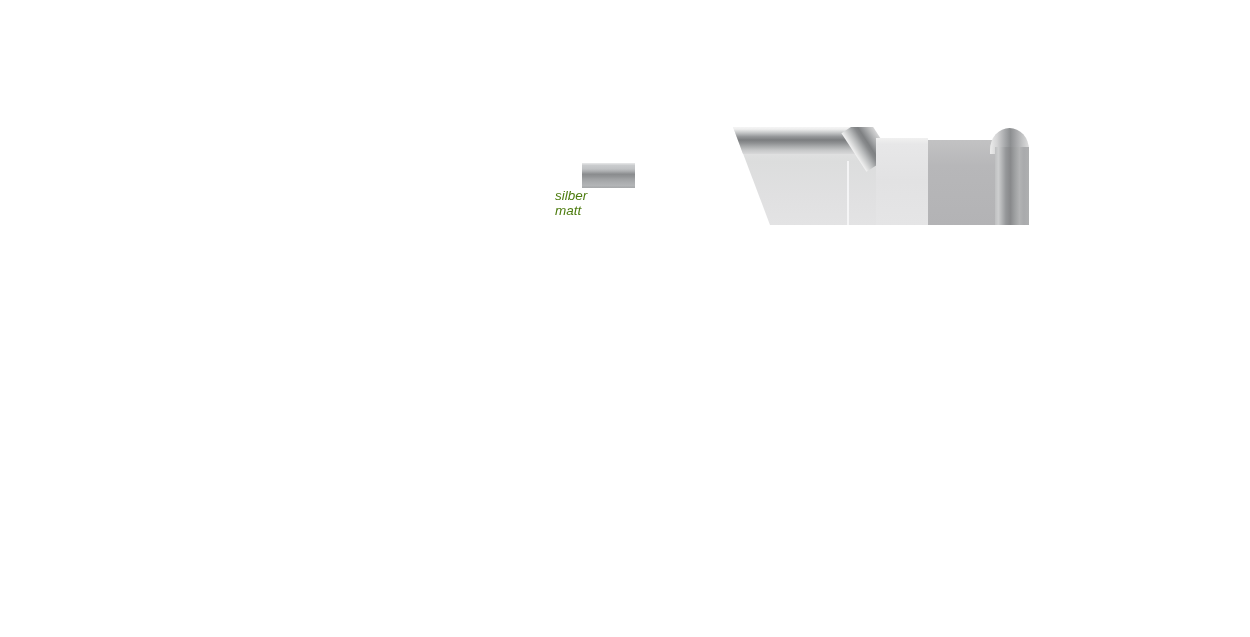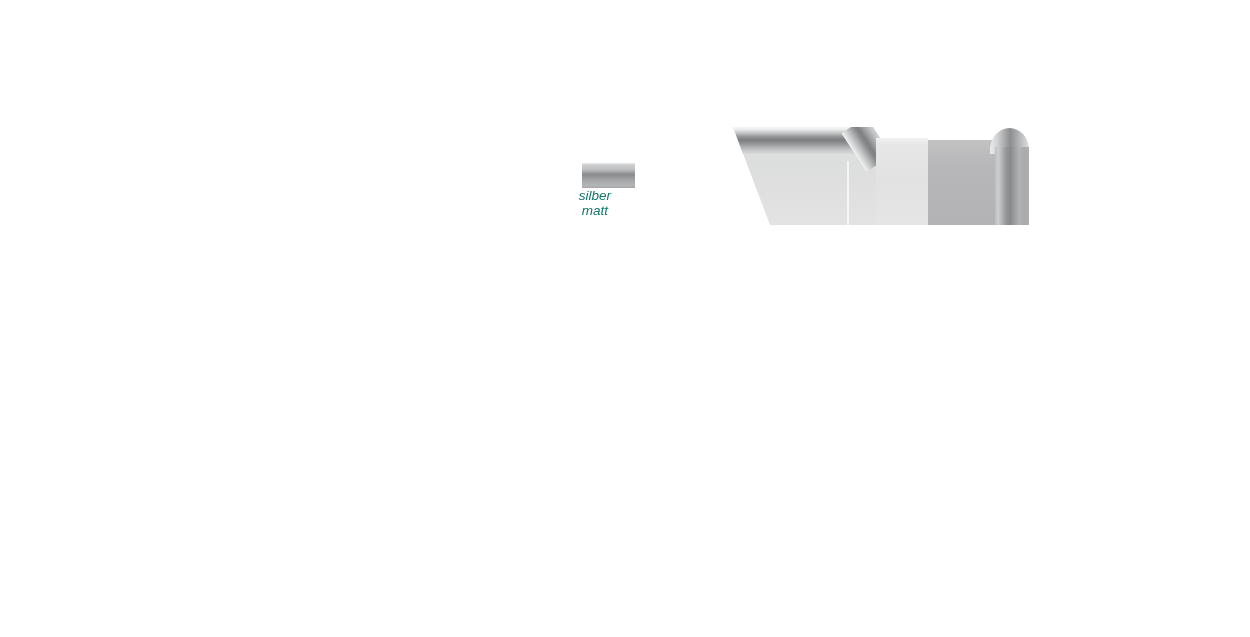--- a/index.html
+++ b/index.html
@@ -18,25 +18,25 @@
   .swatch {
     left: 582px; top: 163px; width: 53px; height: 25px;
     background: linear-gradient(180deg,
       #e8e9ea 0%, #c9cbcd 10%, #c0c2c4 24%, #a9abad 34%,
       #8a8c8e 45%, #929496 54%, #9fa1a3 64%, #a9abad 76%,
       #b2b4b6 90%, #a5a7a9 100%);
     cursor: pointer;
   }
   .swatch-label {
     left: 555px; top: 189px; width: 80px;
-    text-align: center;
+    text-align: left;
     font-style: italic;
     font-size: 13.5px;
     line-height: 14.5px;
-    color: #0f766e;
+    color: #4d7c0f;
     letter-spacing: 0px;
   }
 
   
   .photo {
     left: 733px; top: 127px; width: 296px; height: 98px;
     overflow: hidden;
     background: #ffffff;
   }
   .face-left {

